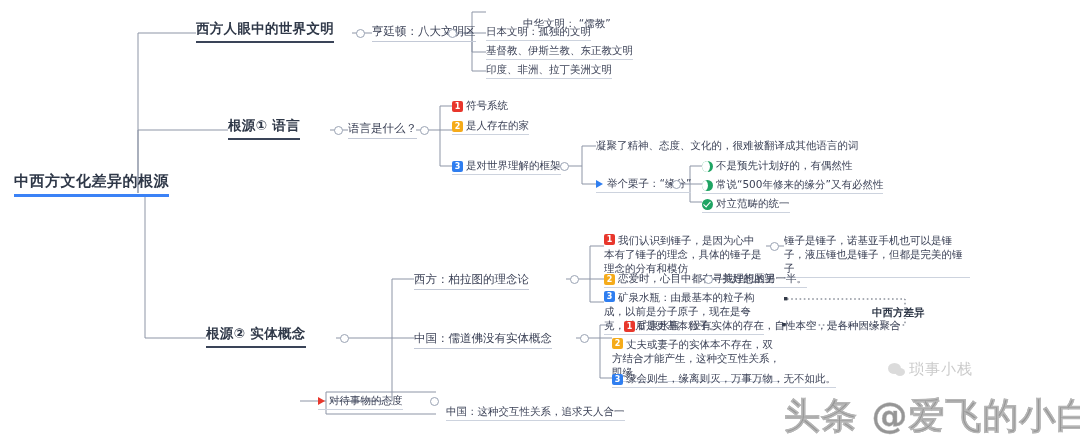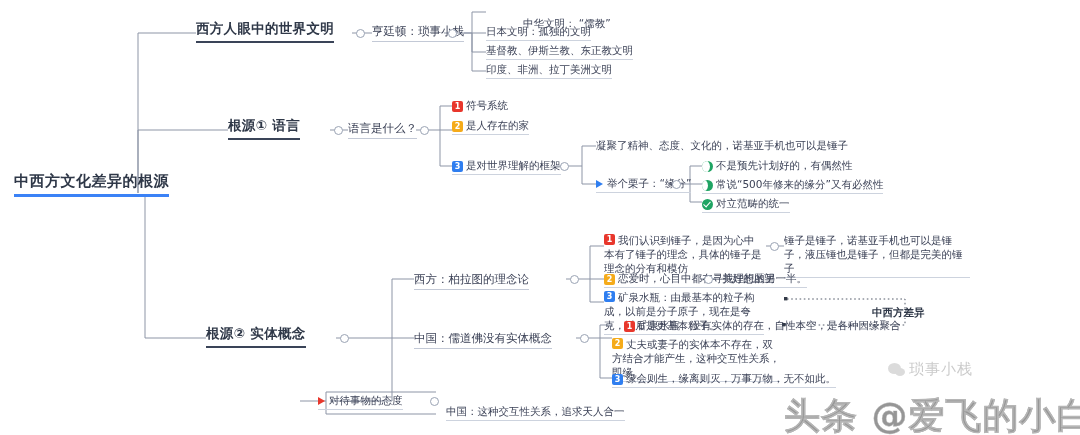--- a/index.html
+++ b/index.html
@@ -151,21 +151,21 @@
     </g>
     <rect x="784" y="297" width="3.4" height="3.4" fill="#333a47"></rect>
     <rect x="782" y="323" width="3.4" height="3.4" fill="#333a47"></rect>
   </svg>
 
   <div class="node root-node" style="left:14px;top:172px;">中西方文化差异的根源</div>
 
   <div class="node l1" style="left:196px;top:20px;">西方人眼中的世界文明</div>
   <span class="tg" style="left:356px;top:29px;"></span>
 
-  <div class="node l2" style="left:372px;top:24px;">亨廷顿：琐事小栈</div>
+  <div class="node l2" style="left:372px;top:24px;">亨廷顿：八大文明区</div>
   <span class="tg" style="left:448px;top:29px;"></span>
 
   <div class="node leaf nb" style="left:486px;top:16px;margin-left:37px;">中华文明： “儒教”</div>
   <div class="node leaf" style="left:486px;top:24px;">日本文明：孤独的文明</div>
   <div class="node leaf" style="left:486px;top:43px;">基督教、伊斯兰教、东正教文明</div>
   <div class="node leaf" style="left:486px;top:62px;">印度、非洲、拉丁美洲文明</div>
 
   <div class="node l1" style="left:228px;top:117px;">根源① 语言</div>
   <span class="tg" style="left:334px;top:126px;"></span>
 
@@ -176,21 +176,21 @@
     <span class="badge b1">1</span><span>符号系统</span>
   </div>
   <div class="node leaf" style="left:452px;top:118px;">
     <span class="badge b2">2</span><span>是人存在的家</span>
   </div>
   <div class="node leaf" style="left:452px;top:158px;">
     <span class="badge b3">3</span><span>是对世界理解的框架</span>
   </div>
   <span class="tg" style="left:560px;top:162px;"></span>
 
-  <div class="node leaf nb" style="left:596px;top:138px;">凝聚了精神、态度、文化的，诺基亚手机也可以是锤子</div>
+  <div class="node leaf nb" style="left:596px;top:138px;">凝聚了精神、态度、文化的，很难被翻译成其他语言的词</div>
 
   <div class="node leaf" style="left:596px;top:176px;">
     <span class="tri tri-blue"></span><span>举个栗子：“缘分”</span>
   </div>
   <span class="tg" style="left:672px;top:180px;"></span>
 
   <div class="node leaf nb" style="left:702px;top:158px;">
     <span class="ic moon-c"></span><span>不是预先计划好的，有偶然性</span>
   </div>
   <div class="node leaf" style="left:702px;top:177px;">

